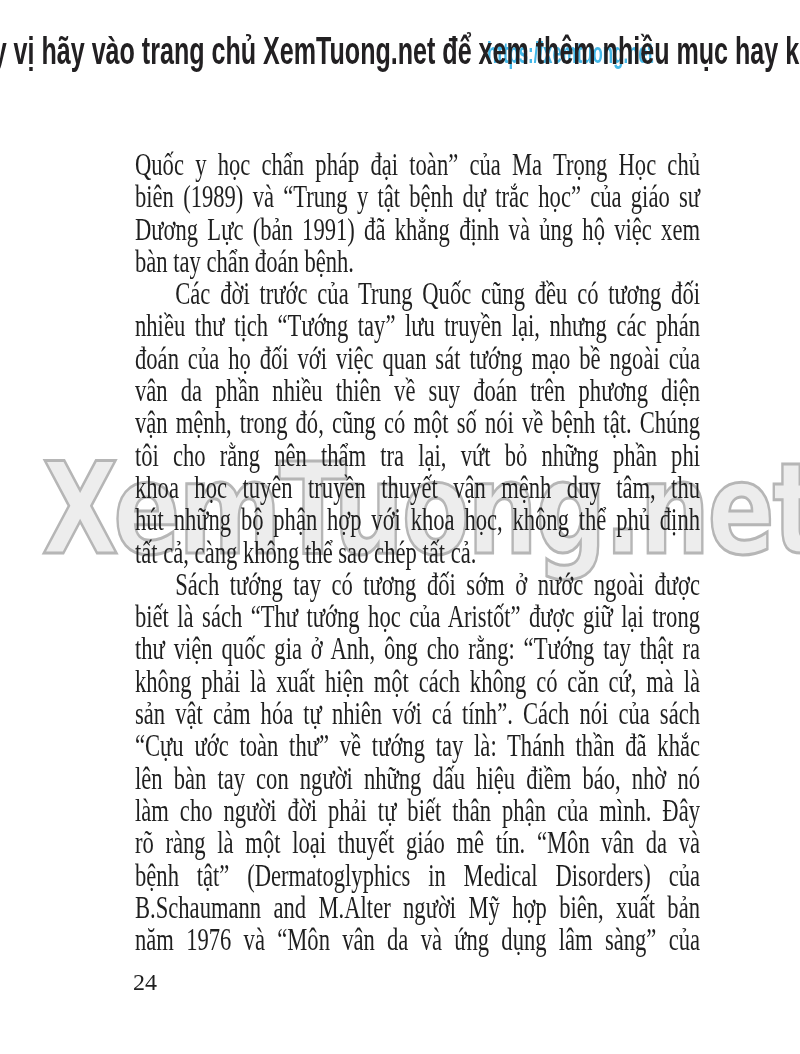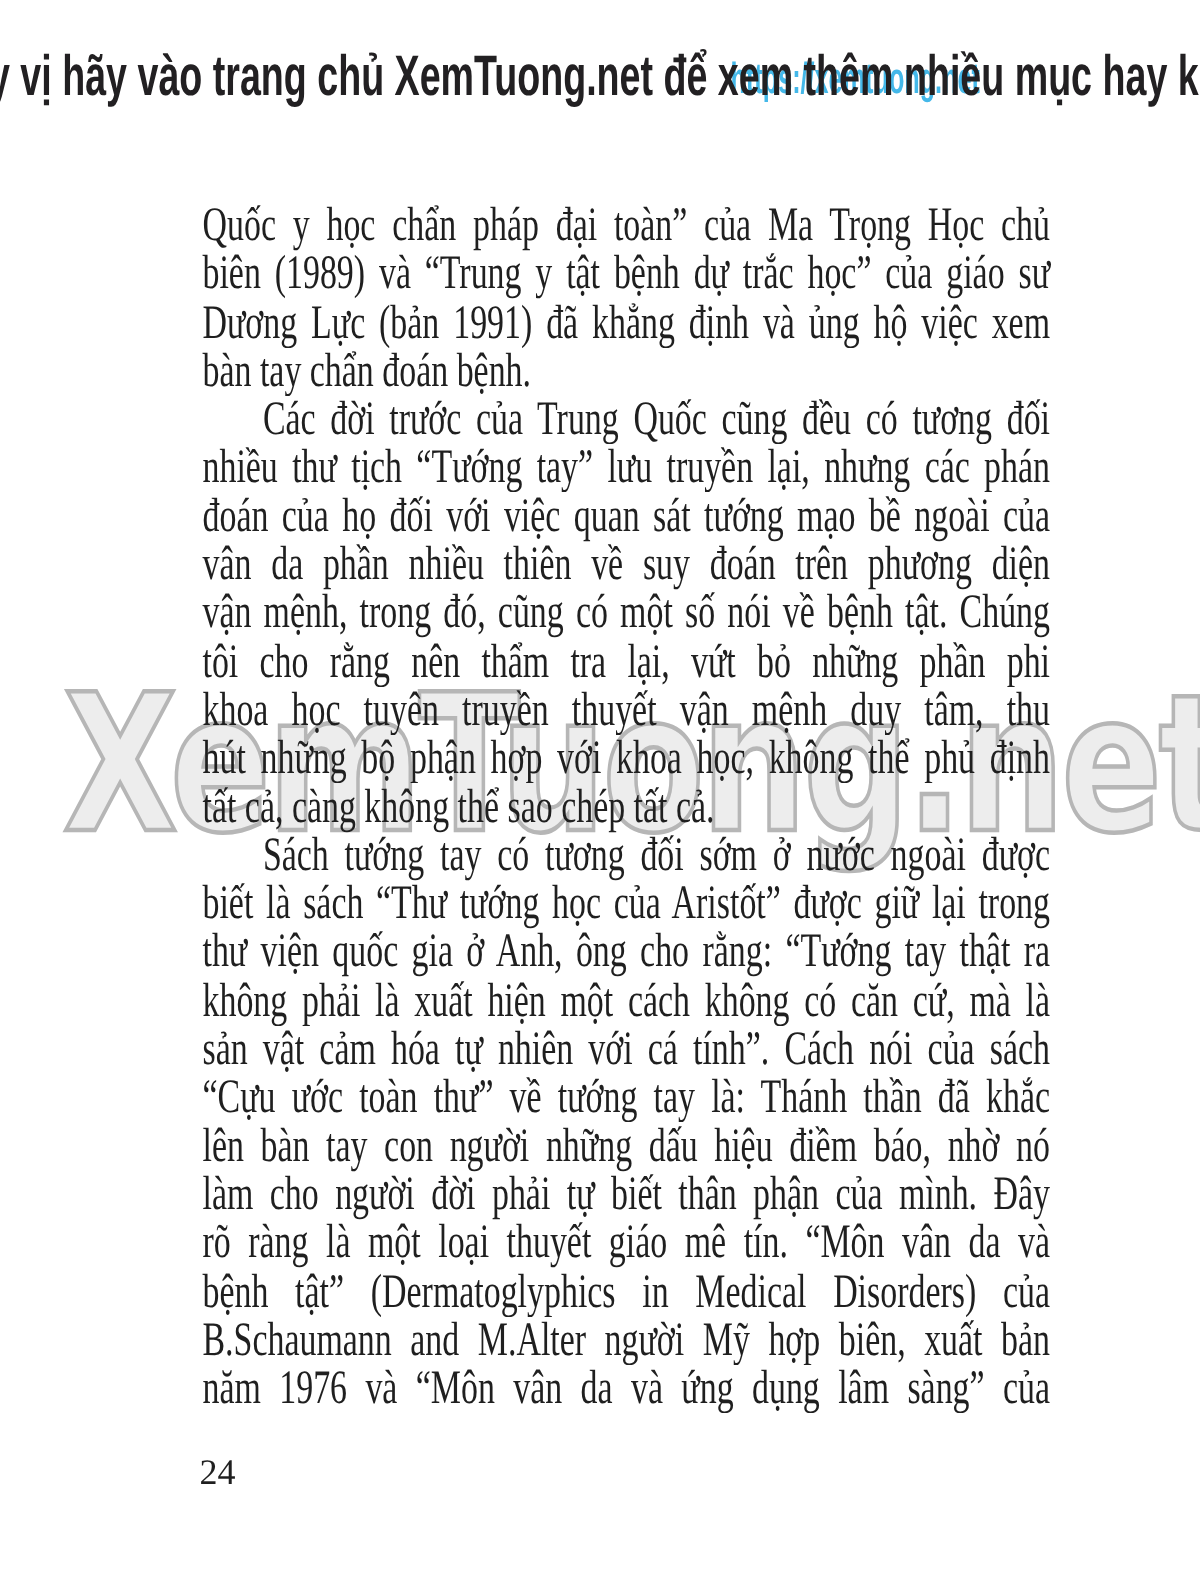--- a/index.html
+++ b/index.html
@@ -32,21 +32,21 @@
   .watermark {
     position:absolute; top:446px; left:42px; z-index:1;
     font-family:"DejaVu Sans", sans-serif; font-weight:bold;
     font-size:127px; line-height:127px; letter-spacing:-3px;
     color:#ededed; -webkit-text-stroke:3px #b6b6b6;
     text-shadow:0 0 1px #c4c4c4;
     white-space:nowrap; transform:scaleX(0.78); transform-origin:0 0;
   }
 
   
-  .text-block { position:absolute; top:133px; left:135px; width:565px; z-index:2; }
+  .text-block { position:absolute; top:148px; left:135px; width:565px; z-index:2; }
   .line {
     width:800px; height:32.3px; overflow:visible;
     font-size:32px; line-height:32.3px;
     transform:scaleX(0.70625); transform-origin:0 0;
     text-align:justify; text-align-last:justify;
     white-space:normal; color:#1f1f1f;
   }
   .line.end { text-align:left; text-align-last:left; }
   .line.ind { text-indent:57px; }
 

